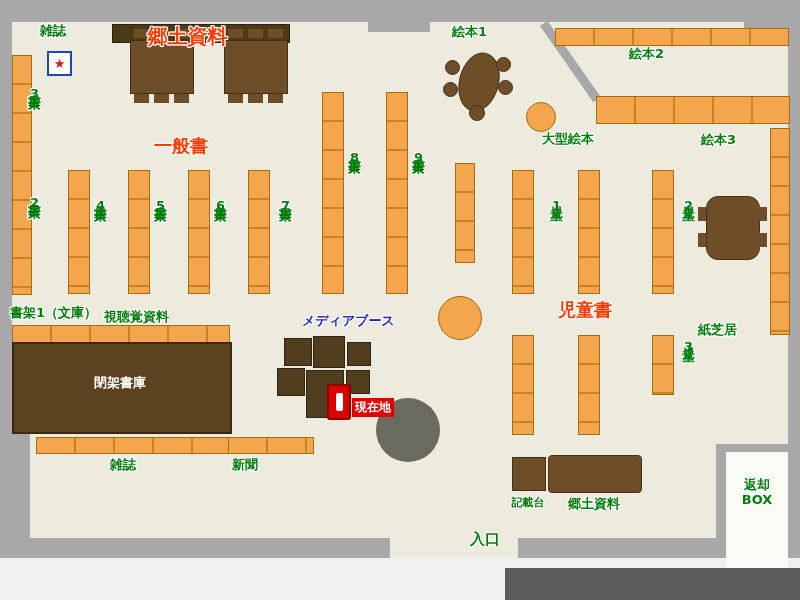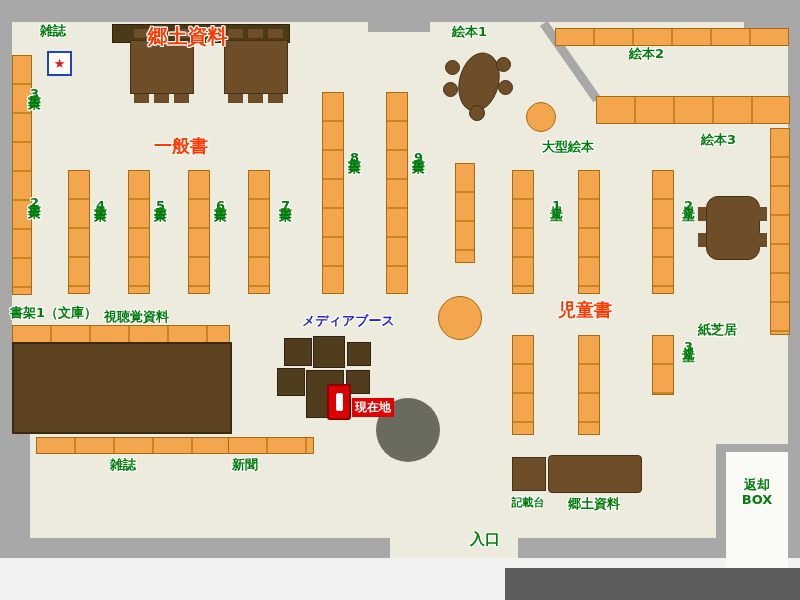--- a/index.html
+++ b/index.html
@@ -118,30 +118,31 @@
   <div class="a lbl g vert" style="left:26px;top:193px">書架2</div>
   <div class="a lbl r" style="left:154px;top:136px">一般書</div>
   <div class="a lbl g vert" style="left:92px;top:196px">書架4</div>
   <div class="a lbl g vert" style="left:152px;top:196px">書架5</div>
   <div class="a lbl g vert" style="left:212px;top:196px">書架6</div>
   <div class="a lbl g vert" style="left:277px;top:196px">書架7</div>
   <div class="a lbl g vert" style="left:346px;top:148px">書架8</div>
   <div class="a lbl g vert" style="left:410px;top:148px">書架9</div>
   <div class="a lbl g" style="left:452px;top:25px">絵本1</div>
   <div class="a lbl g" style="left:629px;top:47px">絵本2</div>
-  <div class="a lbl g" style="left:542px;top:140px">大型絵本</div>
+  <div class="a lbl g" style="left:542px;top:132px">大型絵本</div>
   <div class="a lbl g" style="left:701px;top:133px">絵本3</div>
   <div class="a lbl g vert" style="left:548px;top:196px">児童1</div>
   <div class="a lbl g vert" style="left:680px;top:196px">児童2</div>
   <div class="a lbl r" style="left:558px;top:300px">児童書</div>
   <div class="a lbl g" style="left:698px;top:323px">紙芝居</div>
   <div class="a lbl g vert" style="left:680px;top:337px">児童3</div>
   <div class="a lbl g" style="left:10px;top:306px">書架1（文庫）</div>
   <div class="a lbl g" style="left:104px;top:310px">視聴覚資料</div>
   <div class="a lbl b" style="left:302px;top:314px">メディアブース</div>
+  <div class="a lbl wt" style="left:12px;top:376px;width:216px;text-align:center">閉架書庫</div>
   <div class="a loc-tag" style="left:352px;top:398px">現在地</div>
   <div class="a lbl g" style="left:110px;top:458px">雑誌</div>
   <div class="a lbl g" style="left:232px;top:458px">新聞</div>
   <div class="a lbl g" style="left:500px;top:497px;width:56px;text-align:center;font-size:11px">記載台</div>
   <div class="a lbl g" style="left:548px;top:497px;width:92px;text-align:center">郷土資料</div>
   <div class="a lbl g" style="left:726px;top:478px;width:62px;text-align:center">
     <span style="display:block">返却</span>
     <span style="display:block">BOX</span>
   </div>
   <div class="a lbl g" style="left:455px;top:531px;width:60px;text-align:center;font-size:15px">入口</div>

